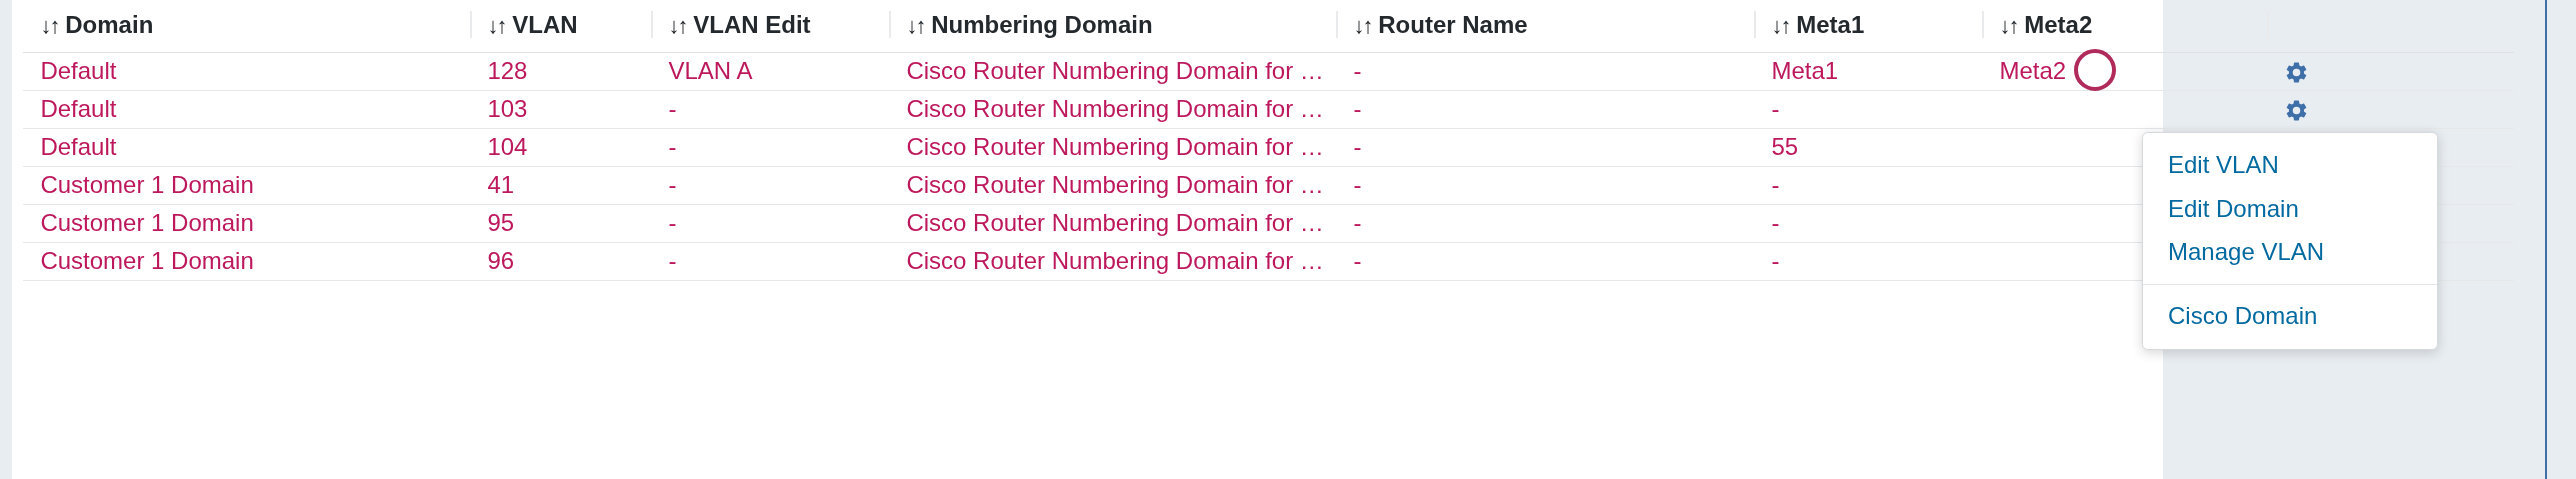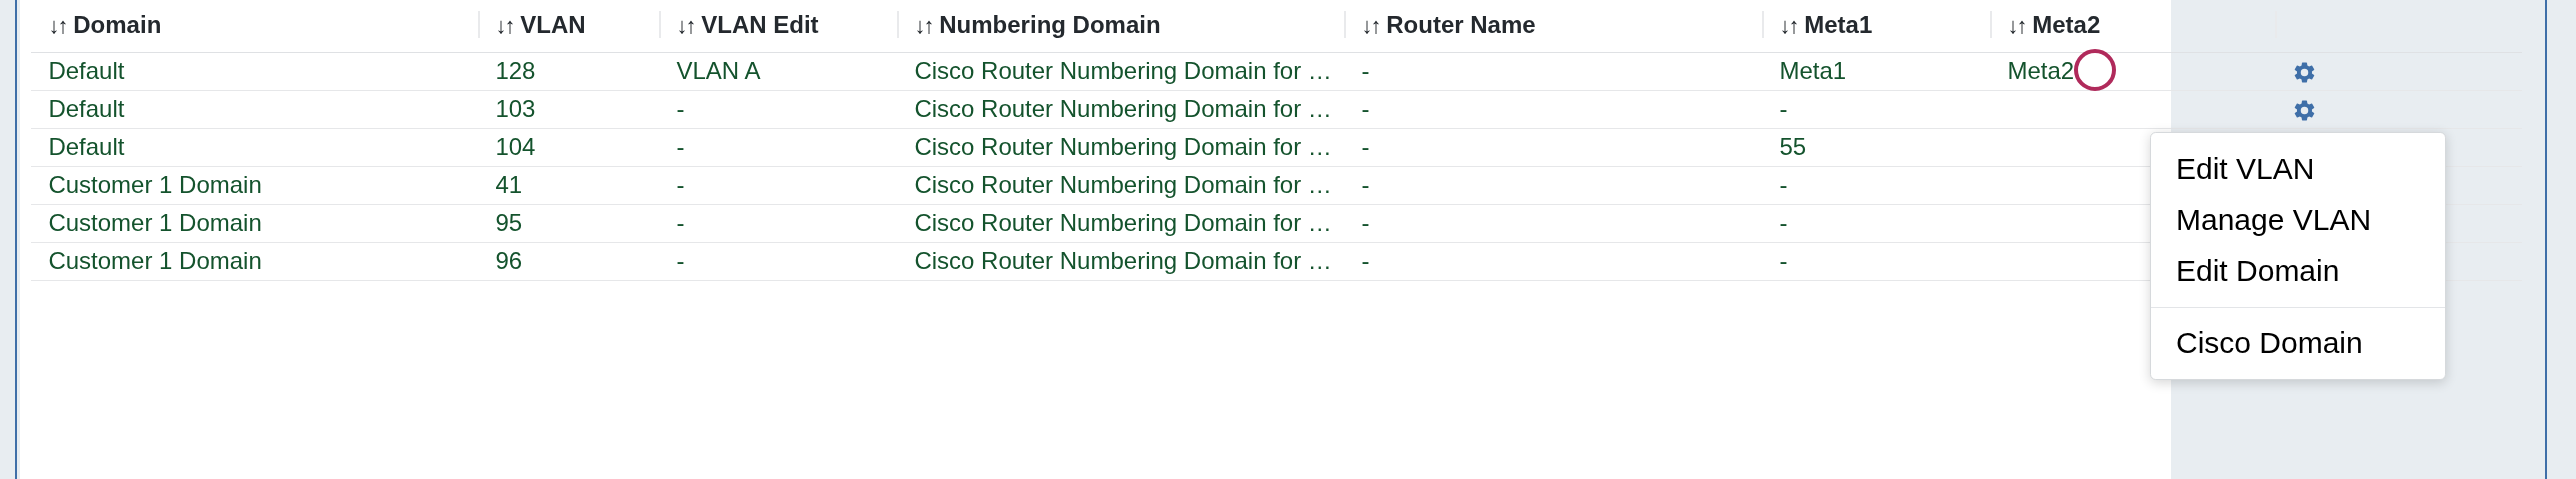--- a/index.html
+++ b/index.html
@@ -18,21 +18,21 @@
   
   .gutter-left {
     position: absolute; left: 0; top: 0; width: 17px; height: 479px;
     background: #e8edf1; border-right: 2.9px solid #3f6fa8;
   }
   .gutter-right {
     position: absolute; left: 2545px; top: 0; width: 31px; height: 479px;
     background: #e8edf1; border-left: 2.9px solid #3f6fa8;
   }
   .content {
-    position: absolute; left: 20px; top: 0; width: 2151px; height: 479px;
+    position: absolute; left: 12px; top: 0; width: 2151px; height: 479px;
     background: #ffffff;
   }
   table.grid {
     position: absolute;
     left: 11.4px; top: 0;
     width: 2490px;
     border-collapse: collapse;
     table-layout: fixed;
   }
   table.grid th {
@@ -57,21 +57,21 @@
     display: inline-block;
     font-size: 22px;
     line-height: 1;
     letter-spacing: -1.9px;
     margin-right: 6.7px;
     color: #24292e;
     vertical-align: baseline;
   }
   table.grid td {
     font-size: 24px;
-    color: #14532d;
+    color: #be185d;
     text-align: left;
     padding: 0 0 0 17px;
     height: 38px;
     border-bottom: 1.9px solid #e6e7e9;
     vertical-align: middle;
     white-space: nowrap;
     overflow: hidden;
     text-overflow: ellipsis;
   }
   td.gear-cell { text-align: center; padding: 0; }
@@ -98,22 +98,22 @@
     left: 2130px; top: 132px;
     width: 296px;
     background: #ffffff;
     border: 1px solid #d6d9dc;
     border-radius: 5.7px;
     box-shadow: 0 2.9px 11.4px rgba(0,0,0,0.16);
     padding: 10.5px 0 11.4px 0;
     z-index: 50;
   }
   .ctx-item {
-    font-size: 30px;
-    color: #000000;
+    font-size: 24px;
+    color: #0369a1;
     padding: 6.7px 0 6.7px 25px;
     line-height: 1.25;
     white-space: nowrap;
     cursor: pointer;
   }
   .ctx-divider {
     height: 1px;
     background: #e3e5e8;
     margin: 10.5px 0 9.5px 0;
   }
@@ -238,22 +238,22 @@
             <td class="gear-cell"><span class="gear"><svg viewBox="0 0 24 24" width="25" height="25" aria-hidden="true">
                   <path fill="currentColor" d="M19.14 12.94a7.5 7.5 0 0 0 .05-.94 7.5 7.5 0 0 0-.05-.94l2.03-1.58a.5.5 0 0 0 .12-.62l-1.92-3.32a.5.5 0 0 0-.6-.22l-2.39.96a7.3 7.3 0 0 0-1.62-.94l-.36-2.54a.5.5 0 0 0-.5-.42h-3.84a.5.5 0 0 0-.5.42l-.36 2.54c-.58.24-1.12.56-1.62.94l-2.39-.96a.5.5 0 0 0-.6.22L2.67 8.86a.5.5 0 0 0 .12.62l2.03 1.58a7.6 7.6 0 0 0 0 1.88L2.79 14.5a.5.5 0 0 0-.12.62l1.92 3.32c.13.22.39.3.6.22l2.39-.96c.5.38 1.04.7 1.62.94l.36 2.54c.04.24.25.42.5.42h3.84c.25 0 .46-.18.5-.42l.36-2.54c.58-.24 1.12-.56 1.62-.94l2.39.96c.22.08.47 0 .6-.22l1.92-3.32a.5.5 0 0 0-.12-.62l-2.03-1.56ZM12 15.6A3.6 3.6 0 1 1 12 8.4a3.6 3.6 0 0 1 0 7.2Z"></path>
                 </svg></span></td>
           </tr>
         </tbody>
     </table>
 
     <div class="ctx-menu">
       <div>
         <div class="ctx-item">Edit VLAN</div>
+        <div class="ctx-item">Edit Domain</div>
         <div class="ctx-item">Manage VLAN</div>
-        <div class="ctx-item">Edit Domain</div>
       </div>
       <div class="ctx-divider"></div>
       <div>
         <div class="ctx-item">Cisco Domain</div>
       </div>
     </div>
 
   </div>
 
   <div class="ring"></div>

